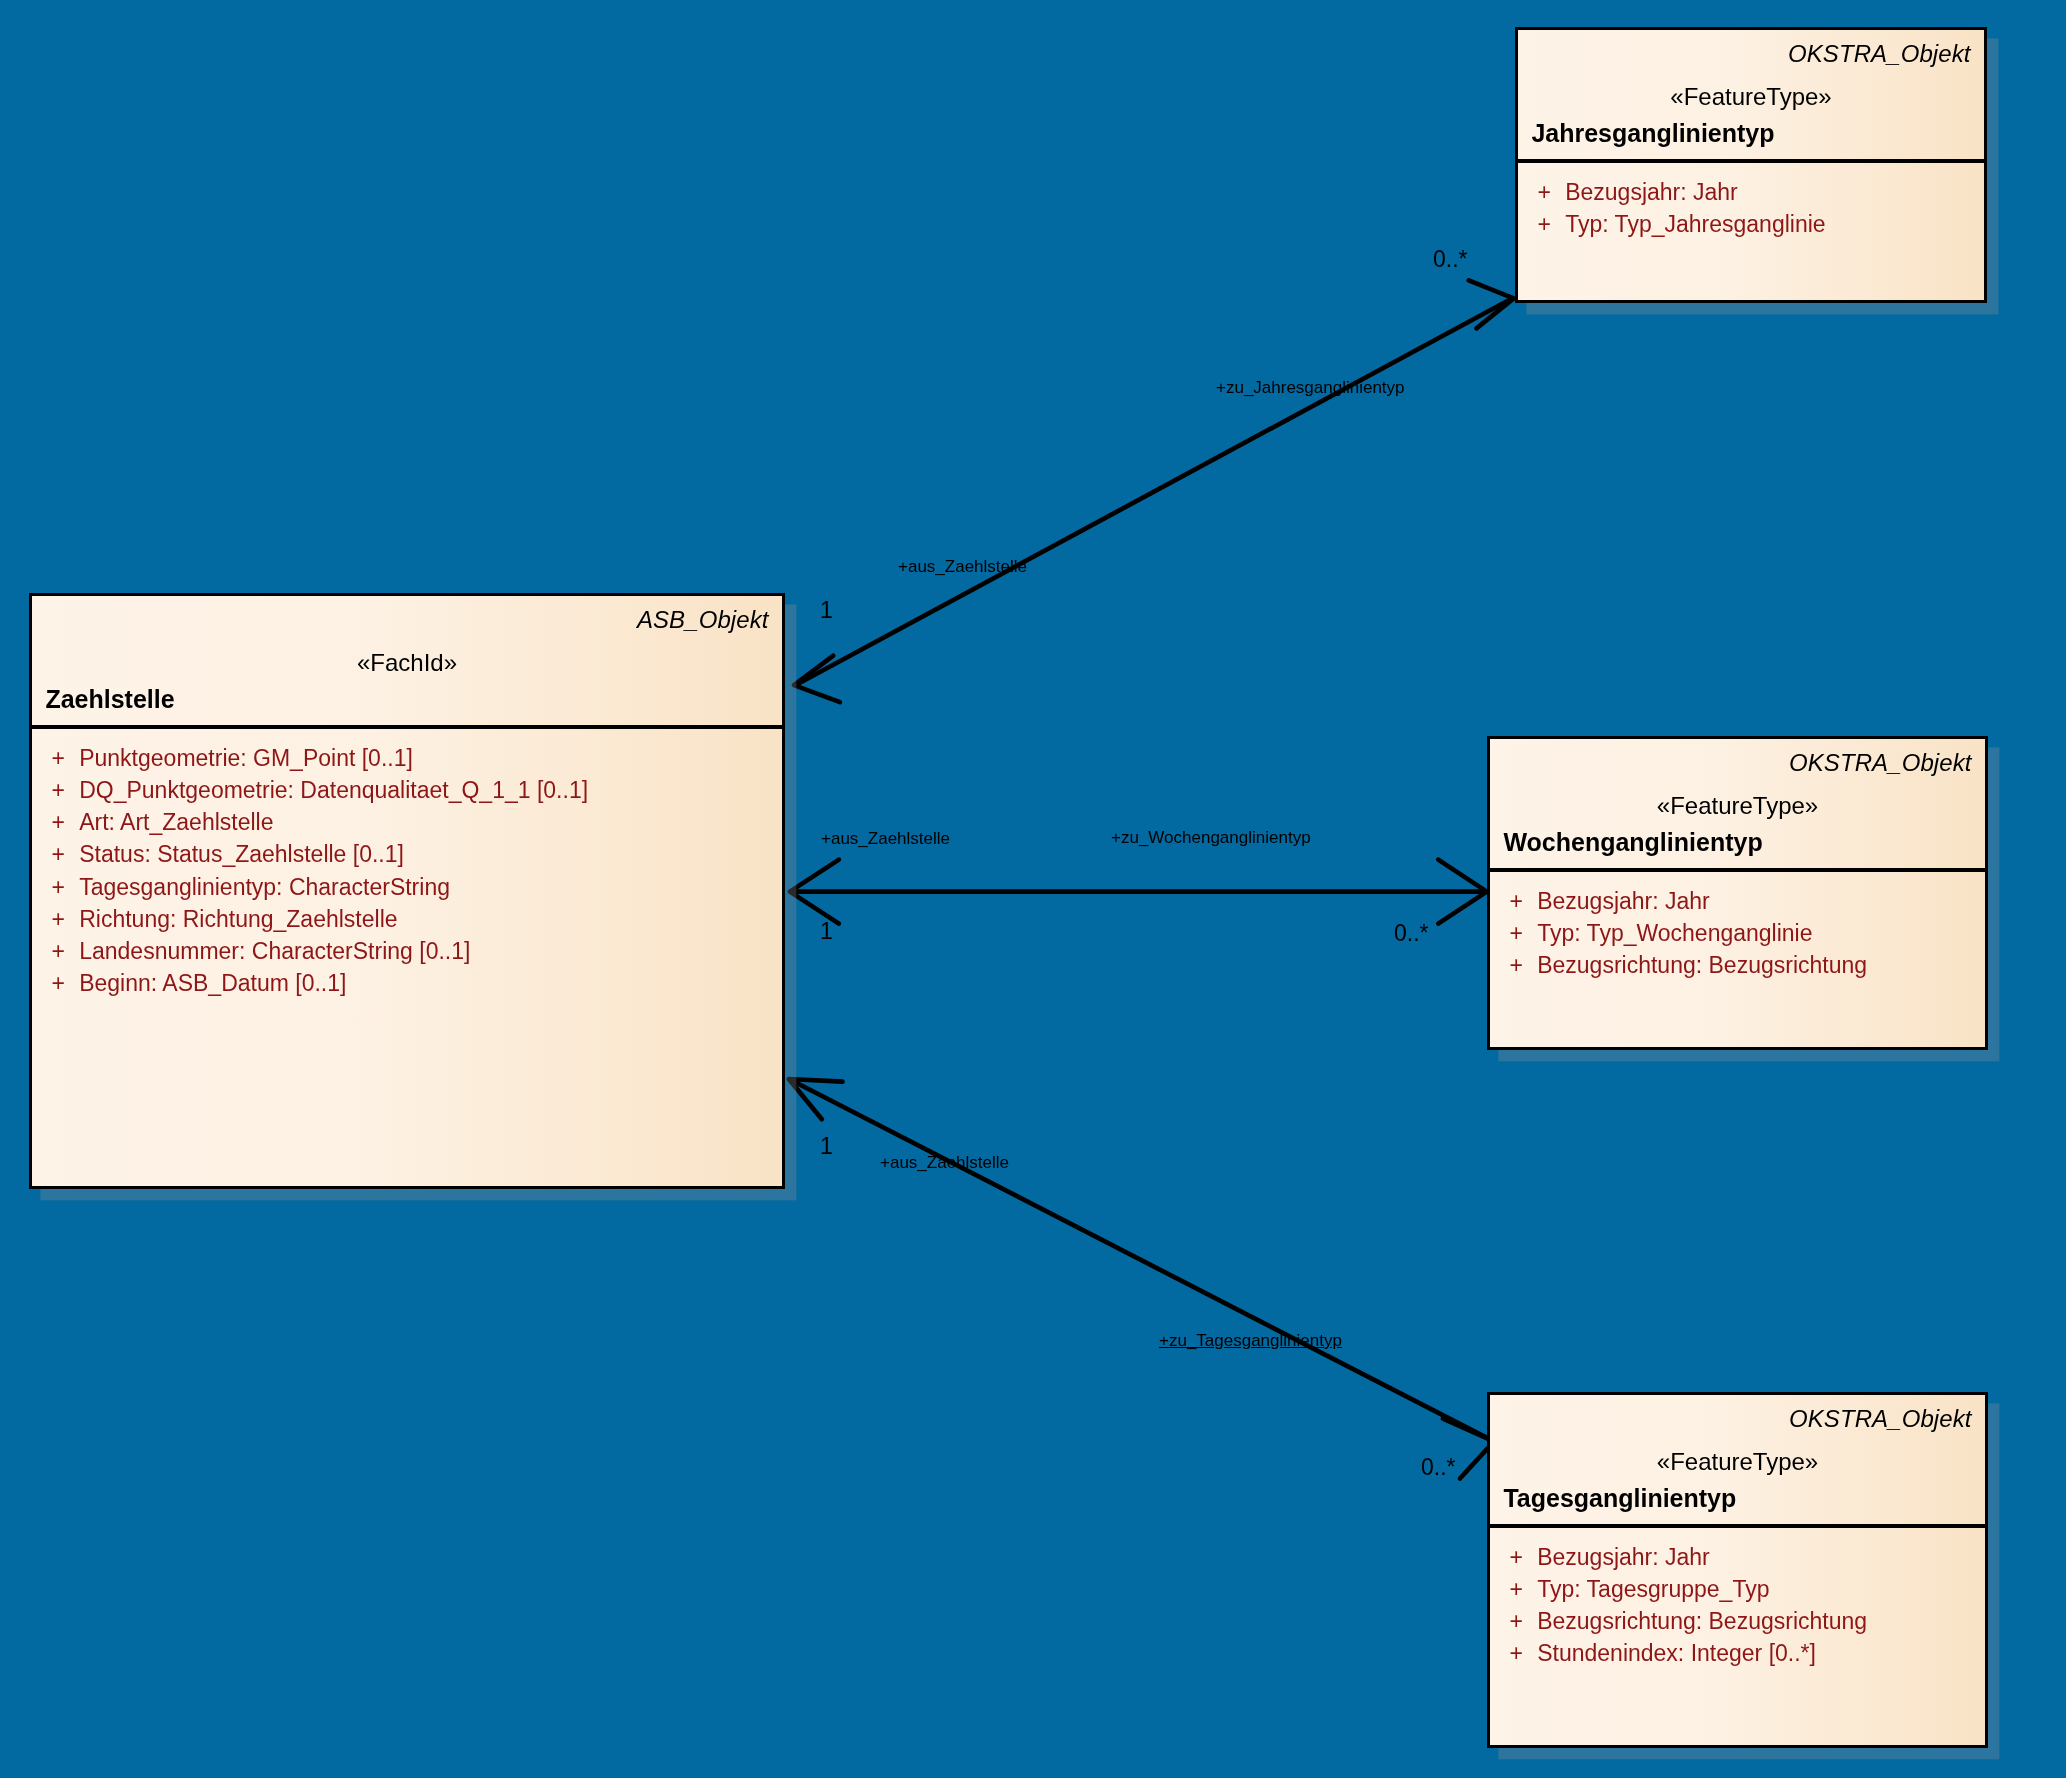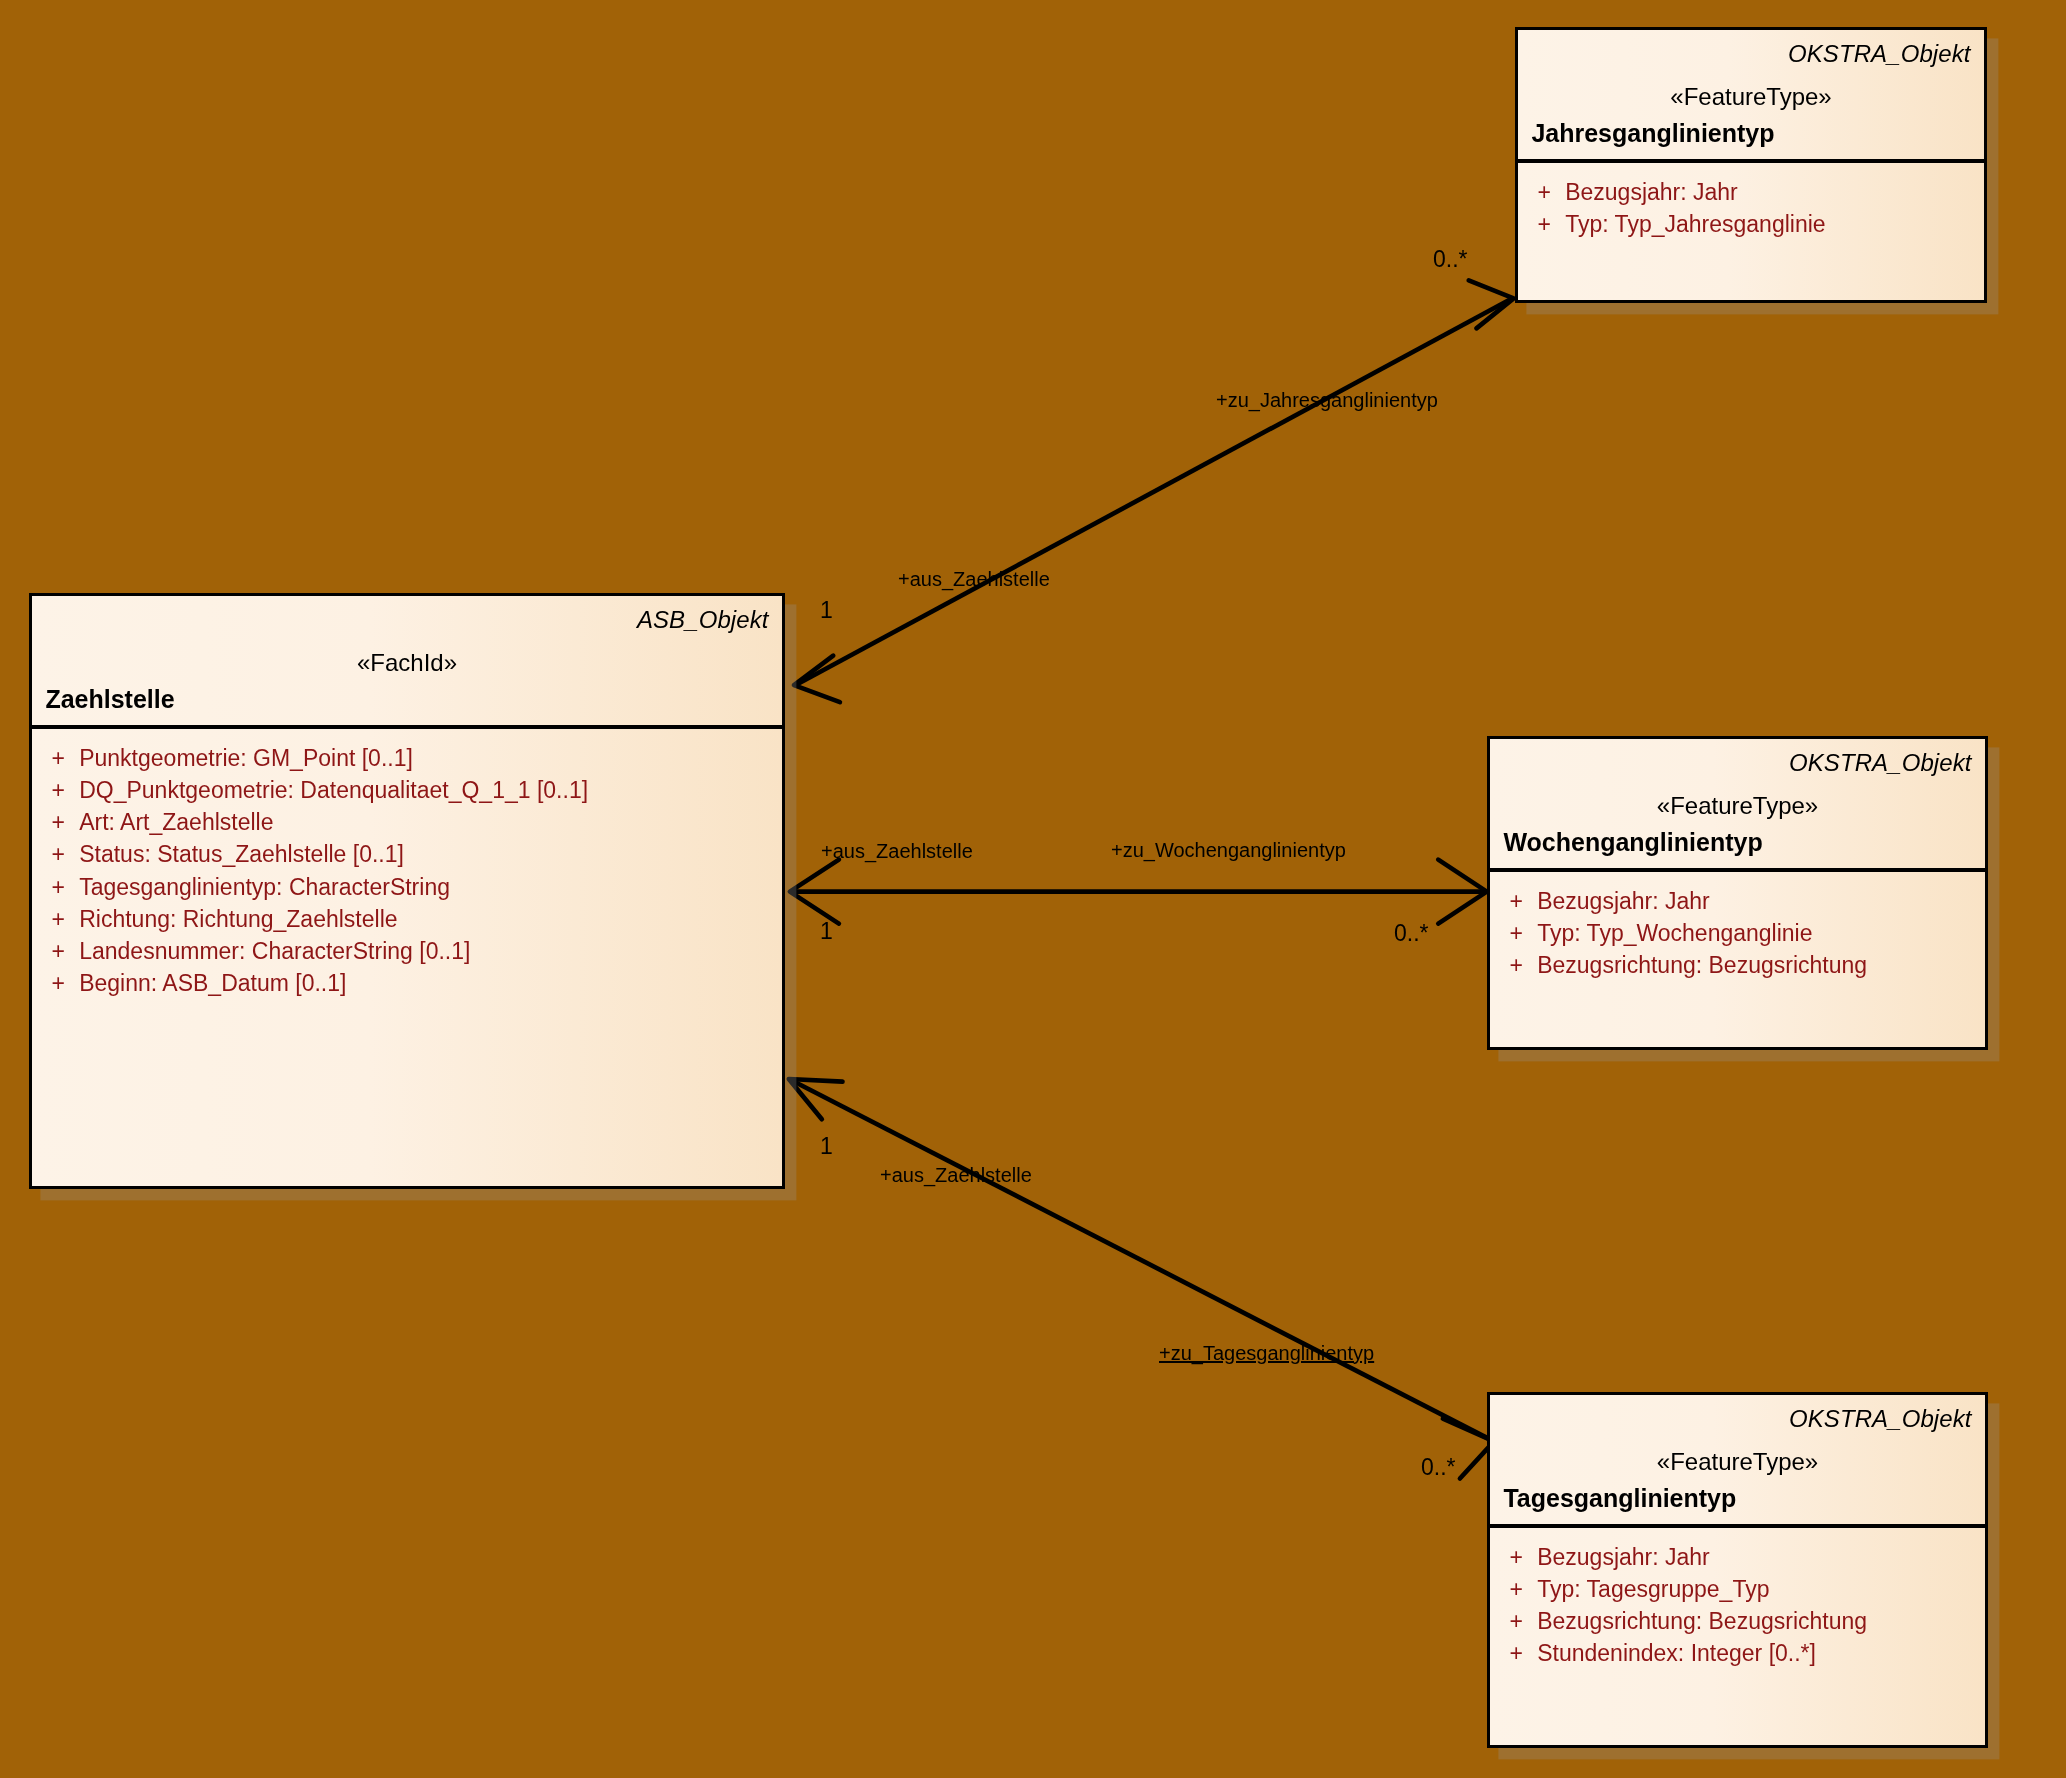--- a/index.html
+++ b/index.html
@@ -7,21 +7,21 @@
     padding: 0;
     background: #ffffff;
   }
   body {
     font-family: "Liberation Sans", sans-serif;
   }
   #canvas {
     position: relative;
     width: 2066px;
     height: 1778px;
-    background: #a16207;
+    background: #0369a1;
     overflow: hidden;
   }
 
   
   .uml-class {
     position: absolute;
     box-sizing: border-box;
     border: 3.6px solid #000000;
     background: linear-gradient(to right, #fdf3e7 0%, #fdf1e3 45%, #f9e3c6 100%);
     box-shadow: 11.4px 11.4px 0 0 rgba(150,150,150,0.28);
@@ -86,25 +86,24 @@
     position: absolute;
     left: 0; top: 0;
     width: 2066px;
     height: 1778px;
     pointer-events: none;
   }
 
   
   .edge-label {
     position: absolute;
-    font-size: 20px;
+    font-size: 17px;
     color: #000000;
     white-space: nowrap;
     line-height: 1;
-    margin-top: 11px;
   }
   .mult-label {
     position: absolute;
     font-size: 23px;
     color: #000000;
     white-space: nowrap;
     line-height: 1;
   }
 </style>
 </head>

